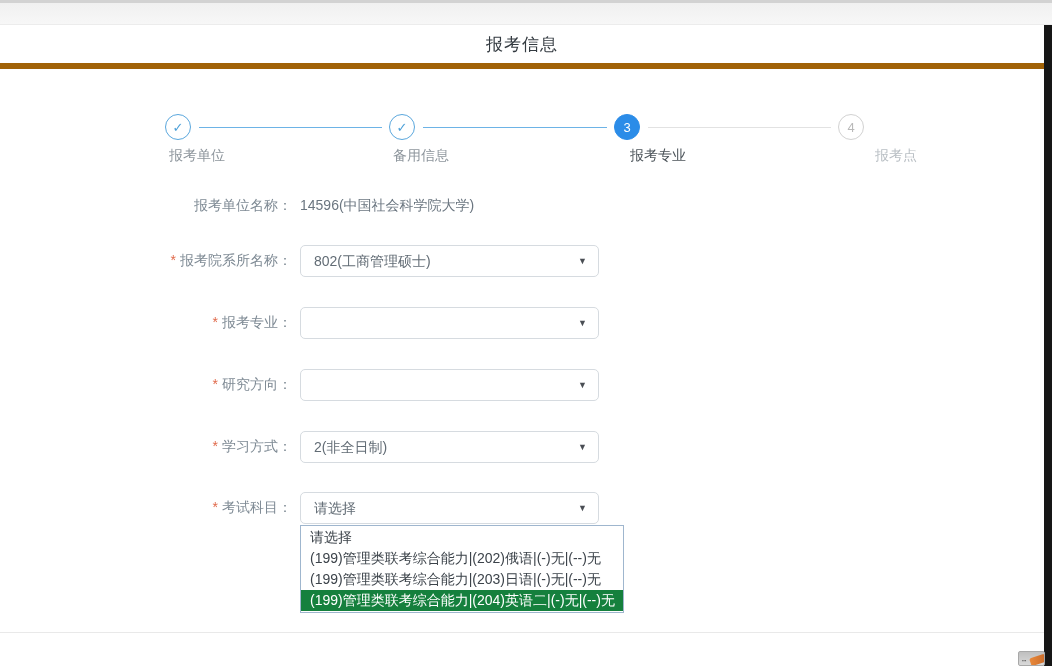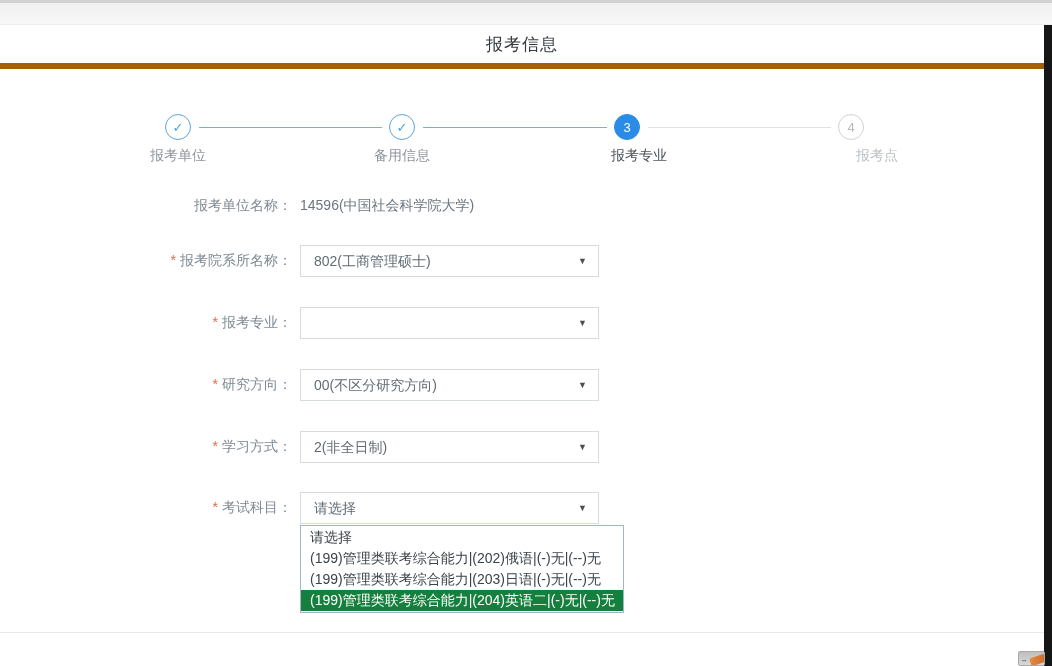--- a/index.html
+++ b/index.html
@@ -44,21 +44,21 @@
     border-radius: 50%;
     display: flex; align-items: center; justify-content: center;
     font-size: 13px;
     background: #fff;
   }
   .step-circle.done { border: 1px solid #5aa7dd; color: #4a9fd8; }
   .step-circle.active { background: #2b8ce8; border: 1px solid #2b8ce8; color: #ffffff; font-size: 13px; }
   .step-circle.pending { border: 1px solid #d2d2d2; color: #b9b9b9; }
   .step-label {
     position: absolute; top: 147px; transform: translateX(-50%);
-    font-size: 14px; white-space: nowrap;
+    font-size: 14px; white-space: nowrap; margin-left: 19px;
   }
   .step-label.done { color: #8d959c; }
   .step-label.active { color: #4b5359; }
   .step-label.pending { color: #b9bfc4; }
   .step-line { position: absolute; height: 1px; top: 127px; }
   .step-line.blue { background: #6db3e6; }
   .step-line.gray { background: #e2e2e2; }
 
   
   .form-row { position: absolute; left: 0; width: 1044px; }
@@ -67,21 +67,21 @@
     text-align: right; font-size: 14px; color: #7e8a94;
     line-height: 31px; white-space: nowrap;
   }
   .required-star { color: #e0694a; margin-right: 4px; font-size: 14px; }
   .static-value {
     position: absolute; left: 300px; top: 0; font-size: 14px;
     color: #6b7680; line-height: 31px; white-space: nowrap;
   }
   .select-box {
     position: absolute; left: 300px; top: 0; width: 299px; height: 32px;
-    border: 1px solid #d6dbe0; border-radius: 0; background: #fff;
+    border: 1px solid #d6dbe0; border-radius: 5px; background: #fff;
     cursor: pointer;
   }
   .select-value {
     position: absolute; left: 13px; top: 0; line-height: 30px;
     font-size: 14px; color: #626c75; white-space: nowrap;
   }
   .select-caret {
     position: absolute; right: 11px; top: 0; line-height: 30px;
     font-size: 9px; color: #4a4e54;
   }
@@ -178,21 +178,20 @@
   <div class="select-box">
     <span class="select-caret">▼</span>
   </div>
 </div>
 
 <div class="form-row" style="top:369px;">
   <div class="form-label">
     <span class="required-star">*</span><span>研究方向：</span>
   </div>
   <div class="select-box">
-    <span class="select-value">00(不区分研究方向)</span>
     <span class="select-caret">▼</span>
   </div>
 </div>
 
 <div class="form-row" style="top:431px;">
   <div class="form-label">
     <span class="required-star">*</span><span>学习方式：</span>
   </div>
   <div class="select-box">
     <span class="select-value">2(非全日制)</span>

